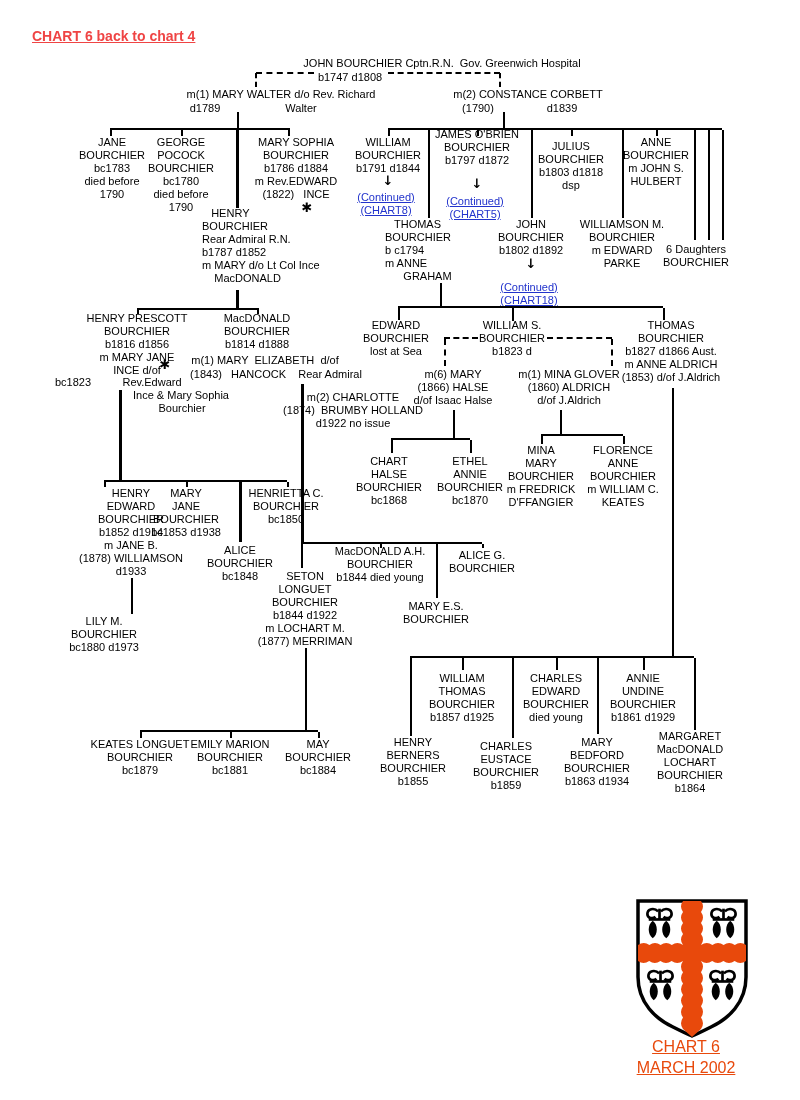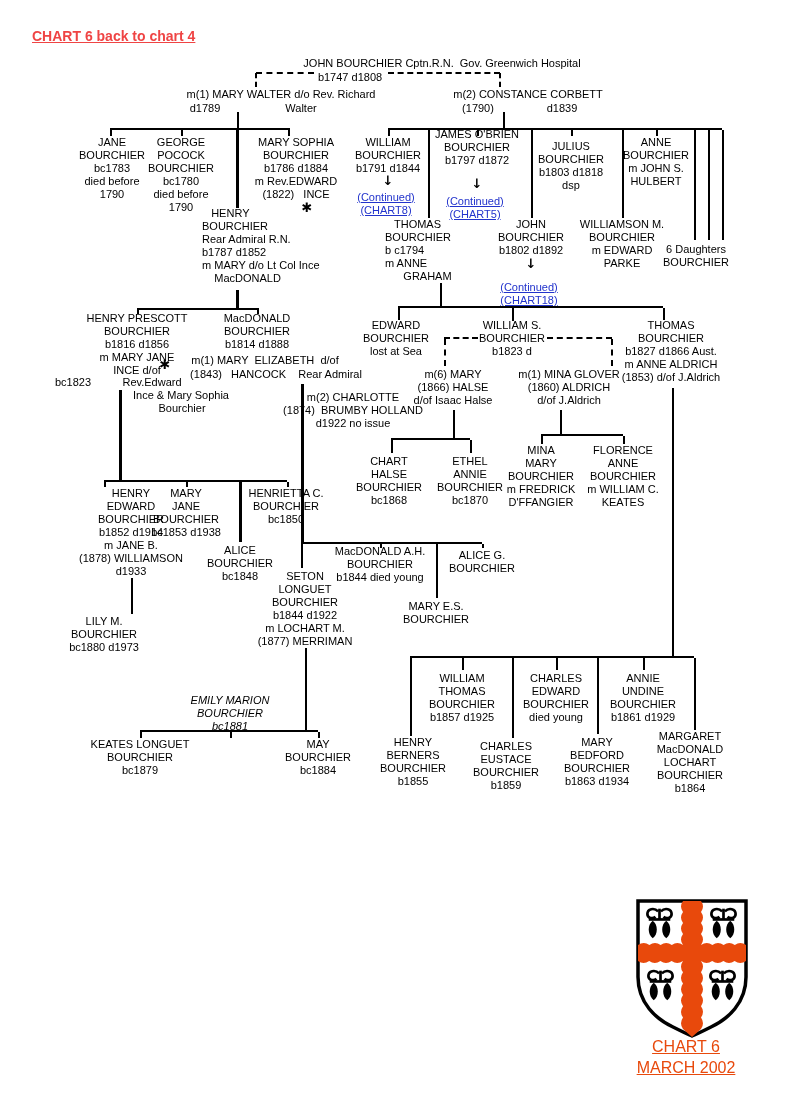--- a/index.html
+++ b/index.html
@@ -149,21 +149,21 @@
       <div class="tb center" style="left: 131px; top: 487px;"><div>HENRY</div><div>EDWARD</div><div>BOURCHIER</div><div>b1852 d1914</div><div>m JANE B.</div><div>(1878) WILLIAMSON</div><div>d1933</div></div>
       <div class="tb center" style="left: 186px; top: 487px;"><div>MARY</div><div>JANE</div><div>BOURCHIER</div><div>bc1853 d1938</div></div>
       <div class="tb center" style="left: 286px; top: 487px;"><div>HENRIETTA C.</div><div>BOURCHIER</div><div>bc1850</div></div>
       <div class="tb center" style="left: 240px; top: 544px;"><div>ALICE</div><div>BOURCHIER</div><div>bc1848</div></div>
       <div class="tb center" style="left: 104px; top: 615px;"><div>LILY M.</div><div>BOURCHIER</div><div>bc1880 d1973</div></div>
       <div class="tb center" style="left: 305px; top: 570px;"><div>SETON</div><div>LONGUET</div><div>BOURCHIER</div><div>b1844 d1922</div><div>m LOCHART M.</div><div>(1877) MERRIMAN</div></div>
       <div class="tb center" style="left: 380px; top: 545px;"><div>MacDONALD A.H.</div><div>BOURCHIER</div><div>b1844 died young</div></div>
       <div class="tb center" style="left: 482px; top: 518px; margin-top: 31px;"><div>ALICE G.</div><div>BOURCHIER</div></div>
       <div class="tb center" style="left: 436px; top: 600px;"><div>MARY E.S.</div><div>BOURCHIER</div></div>
       <div class="tb center" style="left: 140px; top: 738px;"><div>KEATES LONGUET</div><div>BOURCHIER</div><div>bc1879</div></div>
-      <div class="tb center" style="left: 230px; top: 694px; font-style: italic;"><div>EMILY MARION</div><div>BOURCHIER</div><div>bc1881</div></div>
+      <div class="tb center" style="left: 230px; top: 738px;"><div>EMILY MARION</div><div>BOURCHIER</div><div>bc1881</div></div>
       <div class="tb center" style="left: 318px; top: 738px;"><div>MAY</div><div>BOURCHIER</div><div>bc1884</div></div>
       <div class="tb center" style="left: 462px; top: 672px;"><div>WILLIAM</div><div>THOMAS</div><div>BOURCHIER</div><div>b1857 d1925</div></div>
       <div class="tb center" style="left: 556px; top: 672px;"><div>CHARLES</div><div>EDWARD</div><div>BOURCHIER</div><div>died young</div></div>
       <div class="tb center" style="left: 643px; top: 672px;"><div>ANNIE</div><div>UNDINE</div><div>BOURCHIER</div><div>b1861 d1929</div></div>
       <div class="tb center" style="left: 413px; top: 736px;"><div>HENRY</div><div>BERNERS</div><div>BOURCHIER</div><div>b1855</div></div>
       <div class="tb center" style="left: 506px; top: 740px;"><div>CHARLES</div><div>EUSTACE</div><div>BOURCHIER</div><div>b1859</div></div>
       <div class="tb center" style="left: 597px; top: 736px;"><div>MARY</div><div>BEDFORD</div><div>BOURCHIER</div><div>b1863 d1934</div></div>
       <div class="tb center" style="left: 690px; top: 730px;"><div>MARGARET</div><div>MacDONALD</div><div>LOCHART</div><div>BOURCHIER</div><div>b1864</div></div>
     </div>
 

